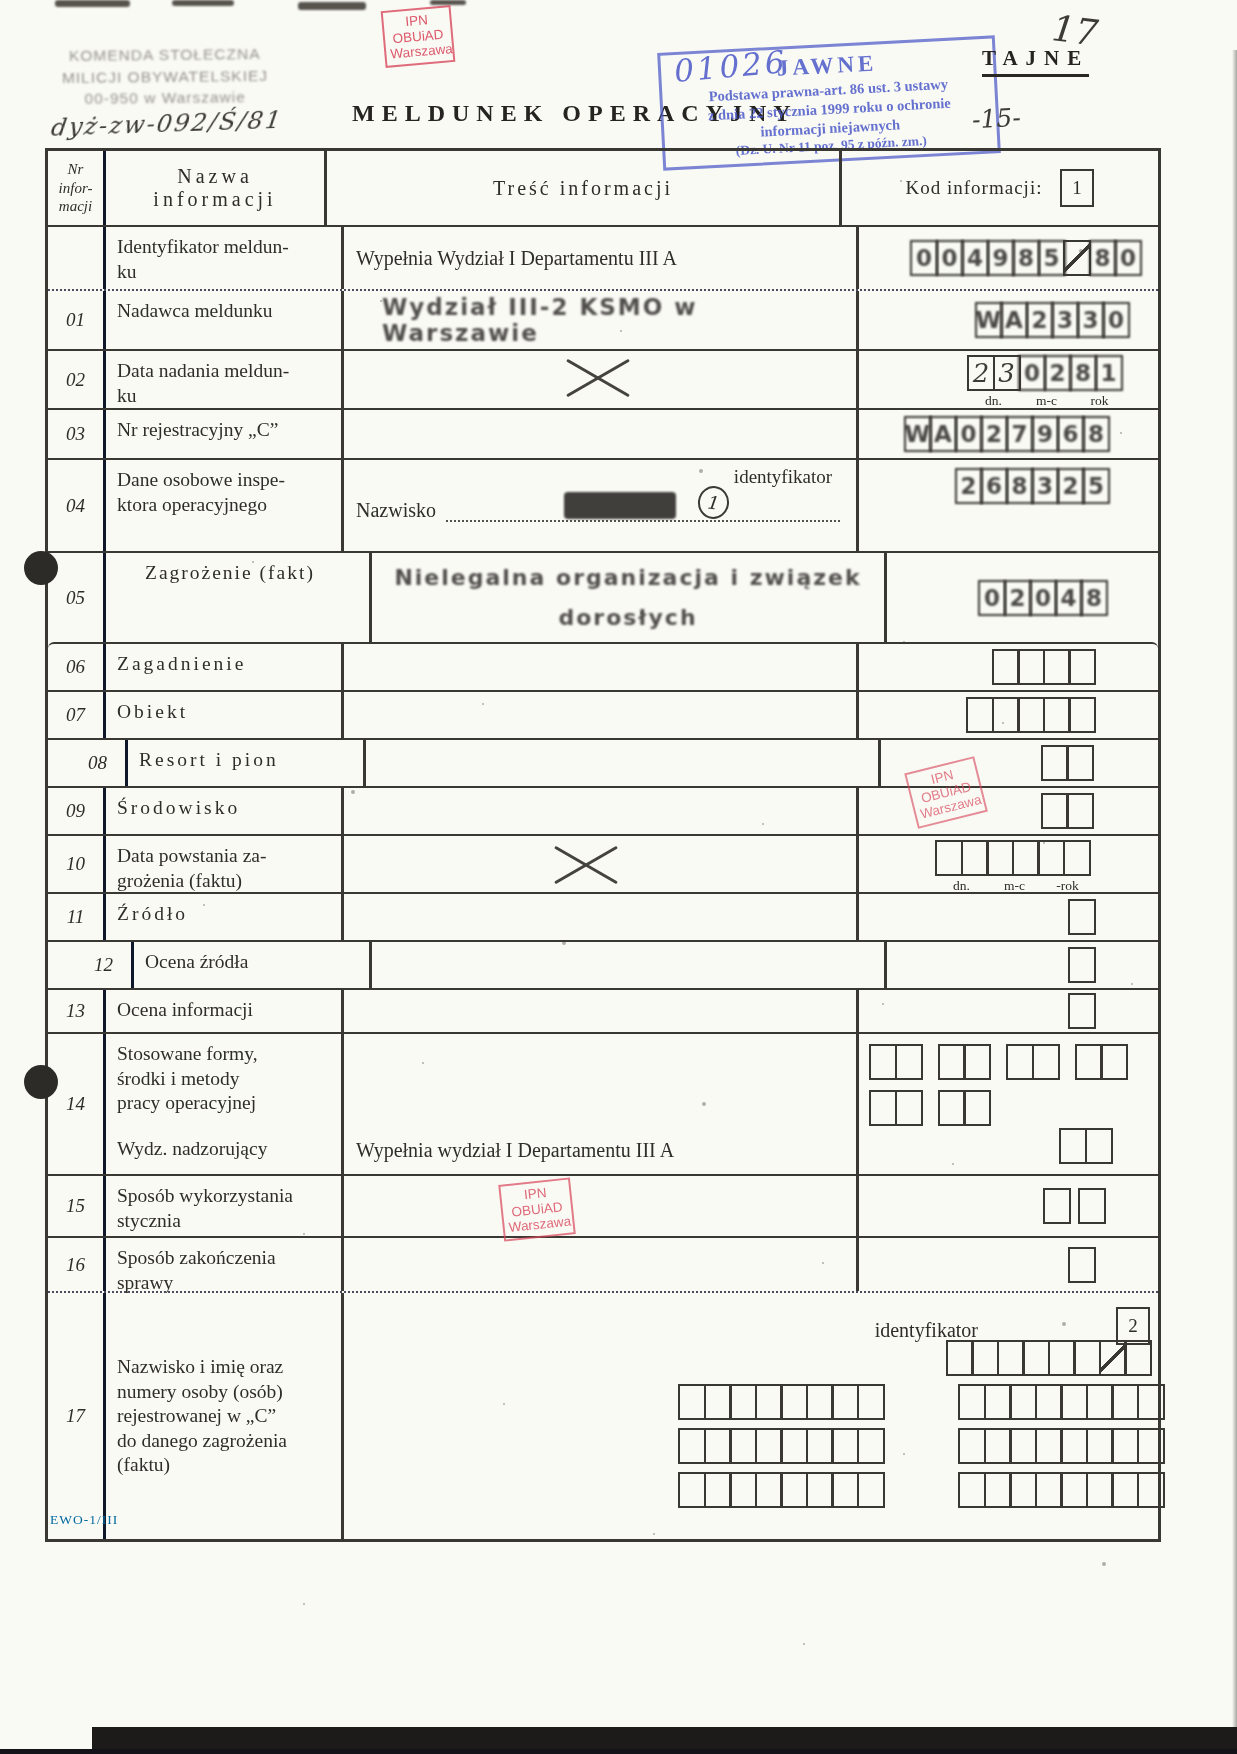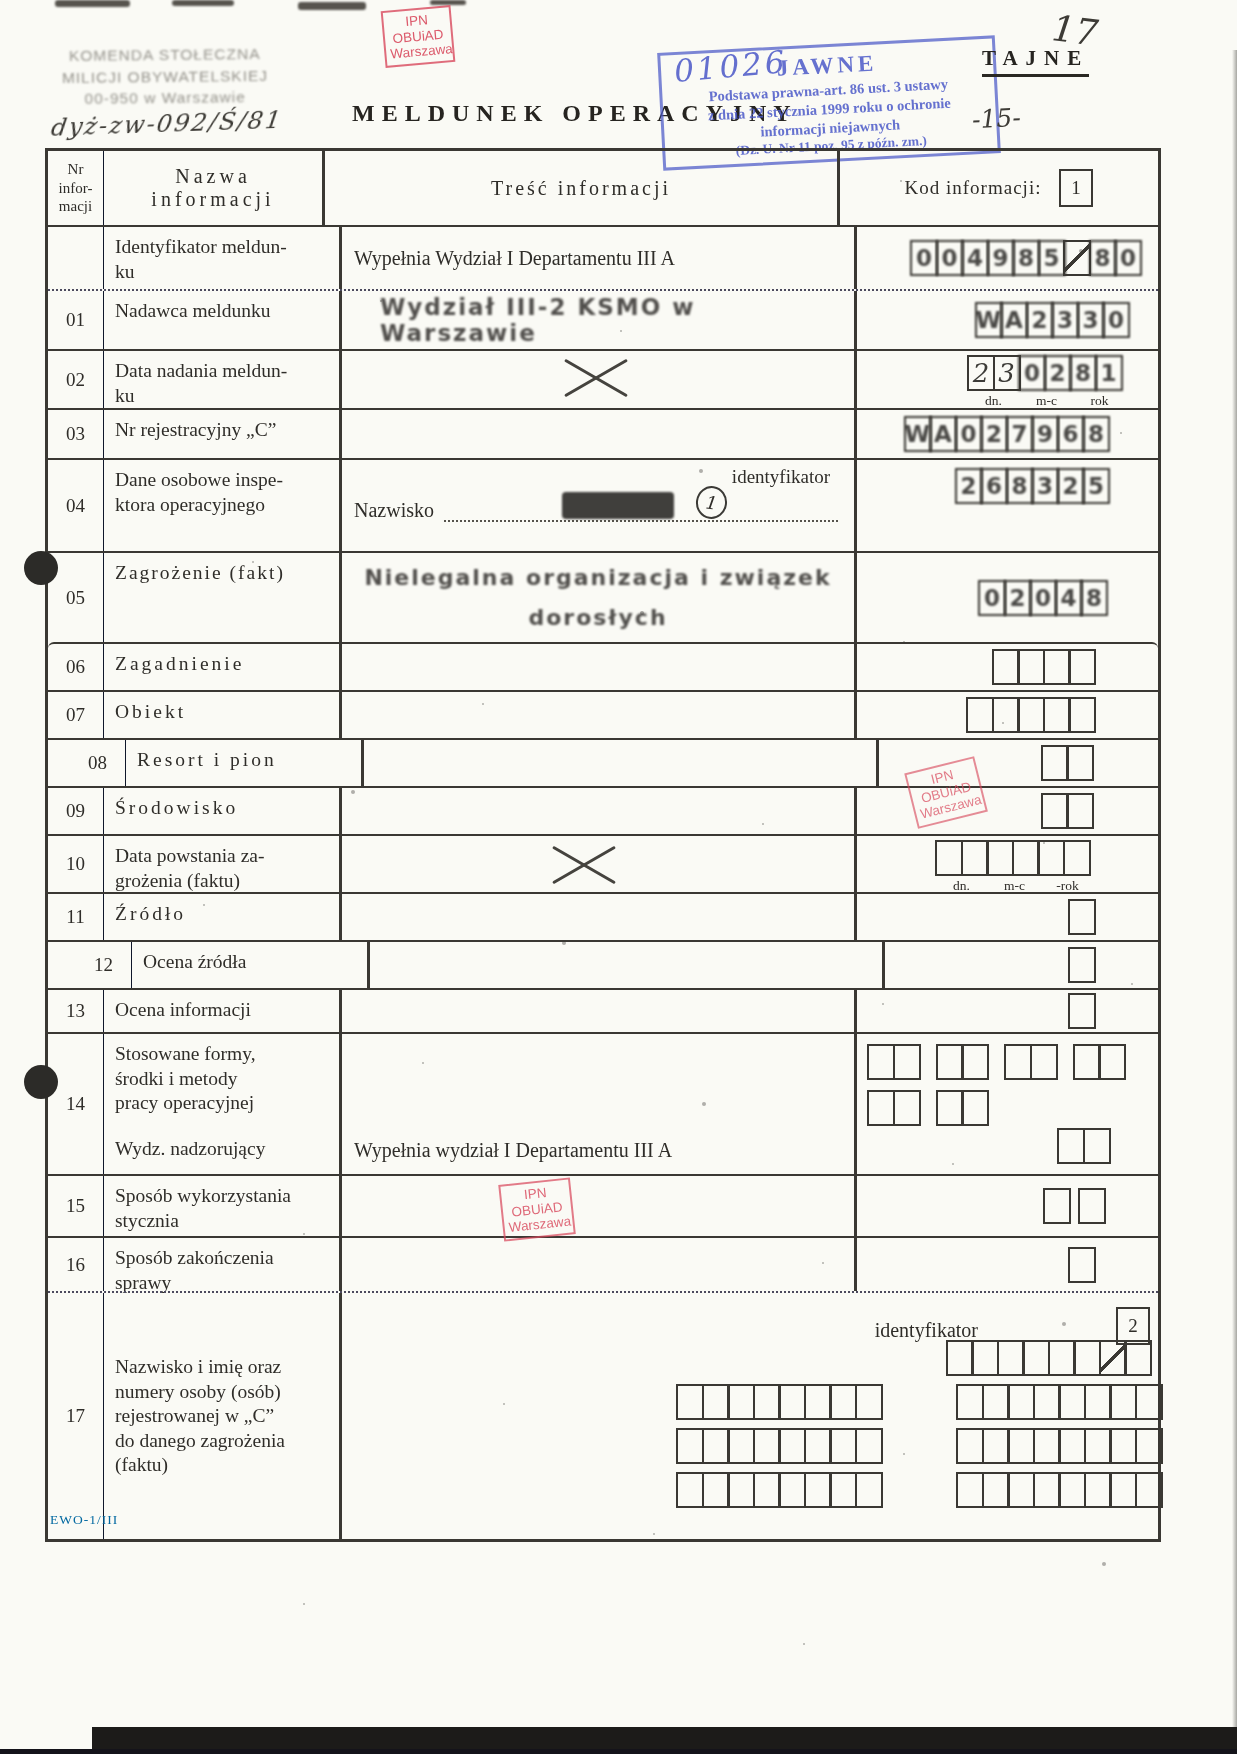--- a/index.html
+++ b/index.html
@@ -43,35 +43,35 @@
   .jawne{position:absolute;left:660px;top:44px;width:320px;transform:rotate(-3deg);
     border:3px solid rgba(74,88,200,.72);color:rgba(74,88,200,.85);text-align:center;
     padding:4px 6px;line-height:1.3;}
   .jawne .jt{font-size:23px;font-weight:700;letter-spacing:4px;}
   .jawne .jl{font-size:14.5px;font-weight:700;}
   
   .tbl{position:absolute;left:45px;top:148px;width:1110px;border:3px solid #3a3833;}
   .row{display:flex;border-top:2.5px solid #3a3833;position:relative;}
   .row.first{border-top:none;}
   .row.dotted{border-top:2.5px dotted #4c4a5e;}
-  .nr{width:55px;border-right:1px solid #0f172a;display:flex;align-items:center;justify-content:center;
-      font-size:19px;}
+  .nr{width:55px;border-right:3px solid #0f172a;display:flex;align-items:center;justify-content:center;
+      font-size:19px;font-style:italic;}
   .nm{width:218px;border-right:3px solid #3a3833;padding:8px 6px 6px 11px;font-size:19.5px;
       line-height:1.26;white-space:pre-line;}
   .ct{width:512px;border-right:3px solid #3a3833;position:relative;}
   .cd{flex:1;position:relative;display:flex;align-items:center;justify-content:flex-end;}
   .wide{flex:1;position:relative;}
   .hrow .nr{font-size:15px;line-height:1.25;text-align:center;white-space:pre-line;}
   .hrow .nmh{width:218px;border-right:3px solid #3a3833;display:flex;align-items:center;
       justify-content:center;text-align:center;letter-spacing:4px;font-size:20px;white-space:pre-line;}
   .hrow .ct{display:flex;align-items:center;justify-content:center;letter-spacing:3px;font-size:20px;}
   .hrow .cd{justify-content:center;gap:18px;font-size:19px;letter-spacing:1px;}
   .numbox{width:30px;height:34px;border:2.5px solid #3a3833;display:flex;align-items:center;
       justify-content:center;font-size:19px;}
-  .sp3{letter-spacing:3px;} .sp2{letter-spacing:2px;}
+  .sp3{letter-spacing:3px;} .sp2{letter-spacing:2px;margin-left:28px;}
   
   .strip{display:flex;}
   .cell{width:28px;height:36px;border:2.5px solid #3a3833;margin-left:-2.5px;display:flex;
       align-items:center;justify-content:center;box-sizing:border-box;}
   .strip .cell:first-child{margin-left:0;}
   .cell.st{font-family:"DejaVu Sans",sans-serif;font-weight:700;font-size:23px;color:#4b4a47;
       filter:blur(1px);}
   .cell.hand{font-family:"DejaVu Serif",serif;font-style:italic;font-size:26px;color:#3c3b37;}
   .cell.slash{background:linear-gradient(135deg,transparent 46%,#3a3833 46%,#3a3833 54%,transparent 54%);}
   .dlabels{display:flex;font-size:13.5px;padding-top:2px;}

